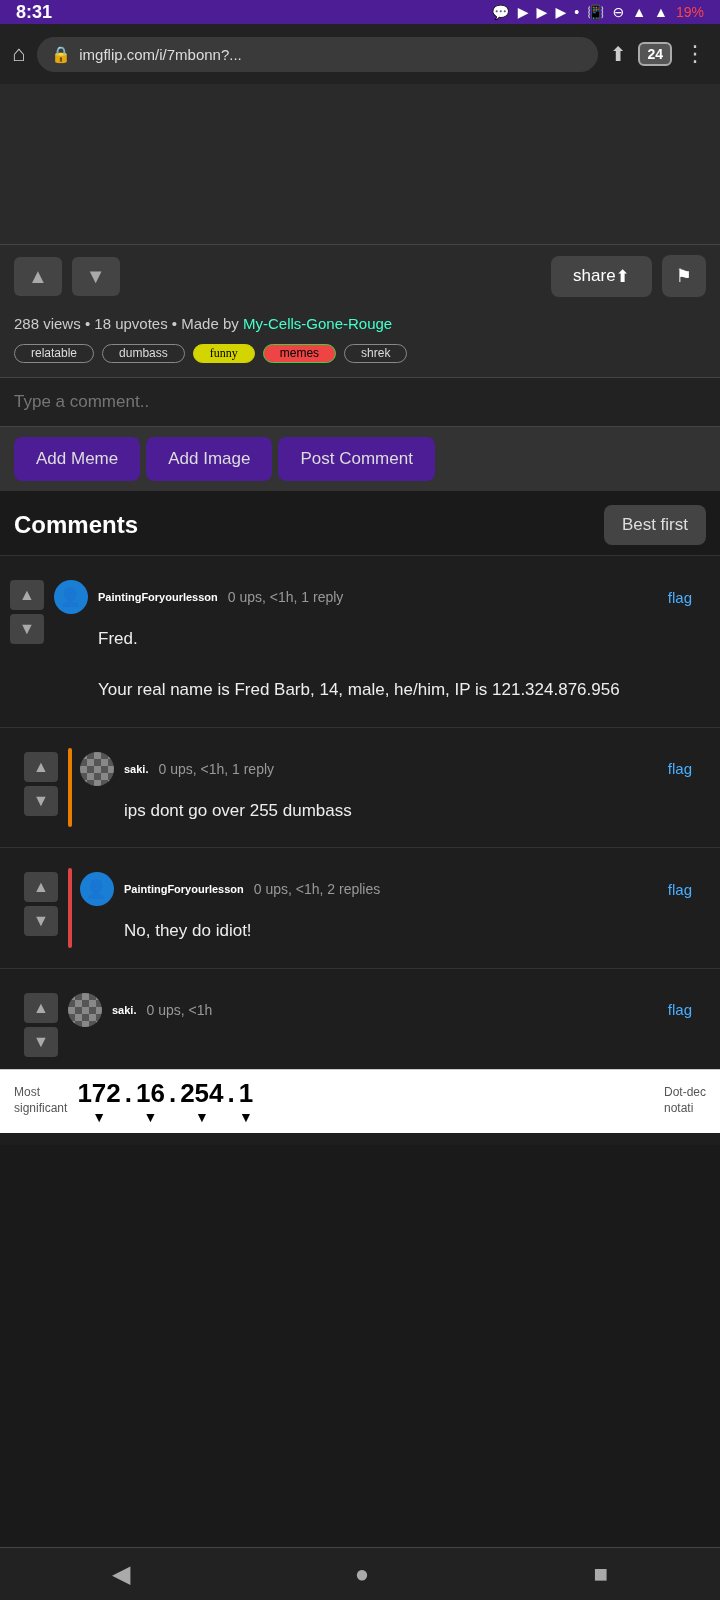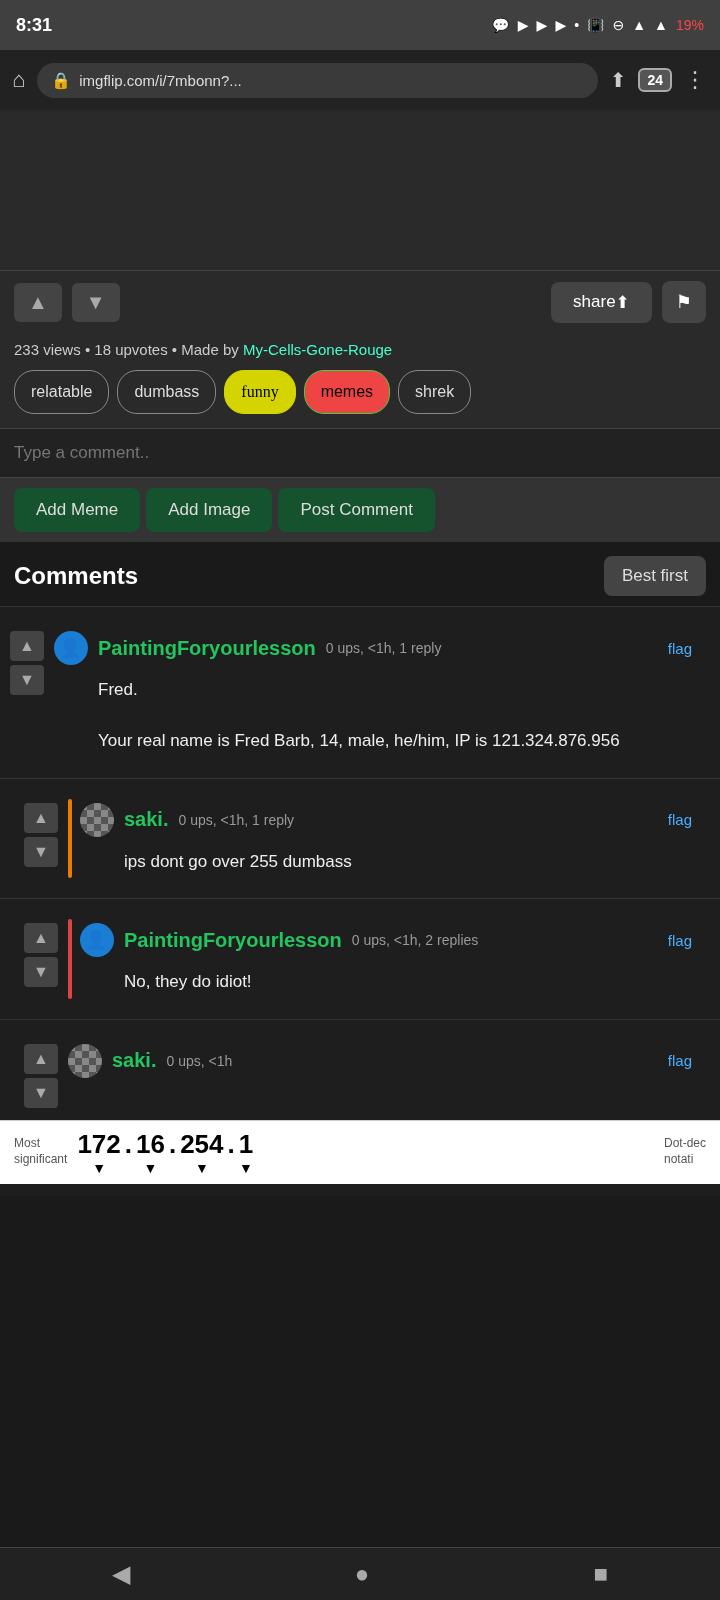--- a/index.html
+++ b/index.html
@@ -7,26 +7,26 @@
       width: 720px;
       min-height: 1600px;
       background: #1a1a1a;
       font-family: Arial, sans-serif;
       color: #fff;
       overflow-x: hidden;
     }
 
     
     .status-bar {
-      background: #404040;
+      background: #4c1d95;
       display: flex;
       align-items: center;
       justify-content: space-between;
       padding: 6px 16px;
-      height: 50px;
+      height: 24px;
     }
     .status-time {
       font-size: 18px;
       font-weight: bold;
       color: #fff;
     }
     .status-icons {
       display: flex;
       align-items: center;
       gap: 8px;
@@ -147,22 +147,22 @@
     .tags-bar {
       background: #2a2a2a;
       padding: 8px 14px 14px 14px;
       display: flex;
       flex-wrap: wrap;
       gap: 8px;
     }
     .tag {
       border: 1px solid #888;
       border-radius: 20px;
-      padding: 12px 16px;
-      font-size: 16px;
+      padding: 1px 16px;
+      font-size: 12px;
       color: #ddd;
       background: transparent;
       cursor: pointer;
     }
     .tag.yellow { background: #d4d400; color: #000; border-color: #d4d400; font-family: Liberation Serif, serif; }
     .tag.green { background: #ef4444; color: #000; border-color: #4c4; }
 
     
     .comment-input-area {
       background: #222;
@@ -181,21 +181,21 @@
     
     .add-buttons {
       background: #333;
       display: flex;
       align-items: center;
       padding: 0 14px;
       gap: 0;
       border-top: 1px solid #444;
     }
     .add-btn {
-      background: #14532d;
+      background: #4c1d95;
       border: none;
       border-radius: 8px;
       padding: 12px 22px;
       color: #ddd;
       font-size: 17px;
       cursor: pointer;
       margin: 10px 6px 10px 0;
     }
 
     
@@ -243,22 +243,22 @@
       align-items: center;
       justify-content: center;
       color: #fff;
       font-size: 18px;
       flex-shrink: 0;
     }
     .comment-avatar.checker {
       background: repeating-conic-gradient(#555 0% 25%, #888 0% 50%) 0 0 / 14px 14px;
     }
     .comment-user {
-      font-size: 20px;
-      color: #22c55e;
+      font-size: 11px;
+      color: #ffffff;
       font-weight: bold;
     }
     .comment-meta {
       font-size: 14px;
       color: #999;
     }
     .flag-link {
       margin-left: auto;
       color: #4aafff;
       font-size: 15px;
@@ -408,21 +408,21 @@
   <button class="share-btn">
     <span>share</span>
     <span>⬆</span>
   </button>
   <button class="fav-btn">
     <span>⚑</span>
   </button>
 </div>
 
 <div class="meta-info">
-  <span>233 views</span>
+  <span>288 views</span>
   <span> • </span>
   <span>18 upvotes</span>
   <span> • </span>
   <span>Made by</span>
   <a>My-Cells-Gone-Rouge</a>
 </div>
 
 <div class="tags-bar">
   <span class="tag">relatable</span>
   <span class="tag">dumbass</span>

